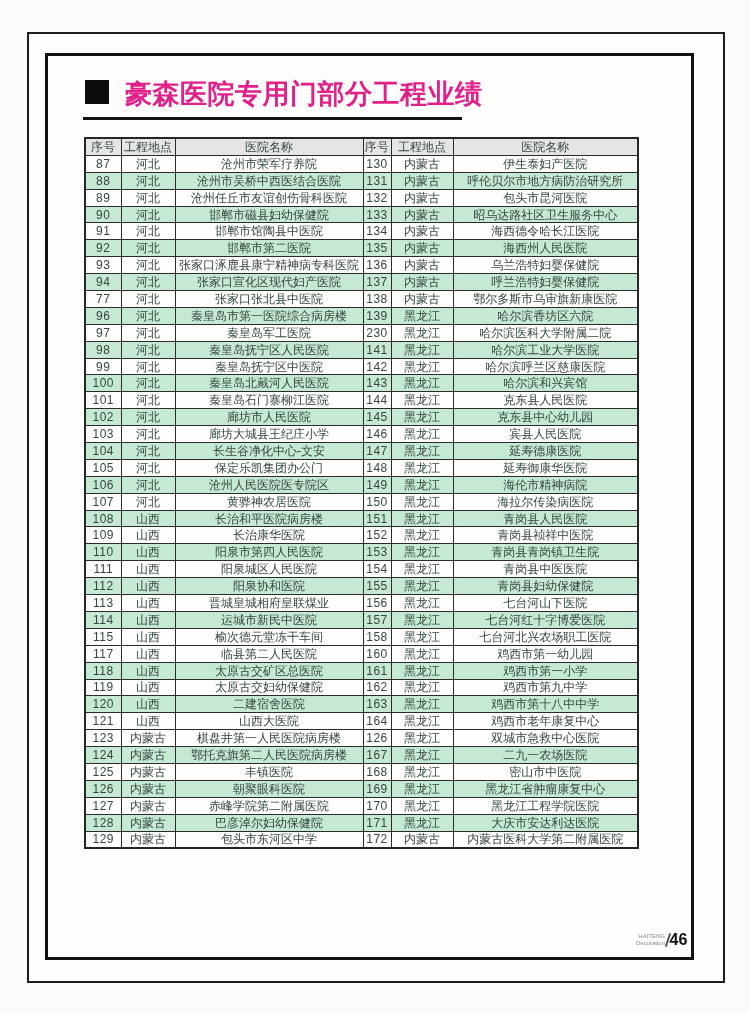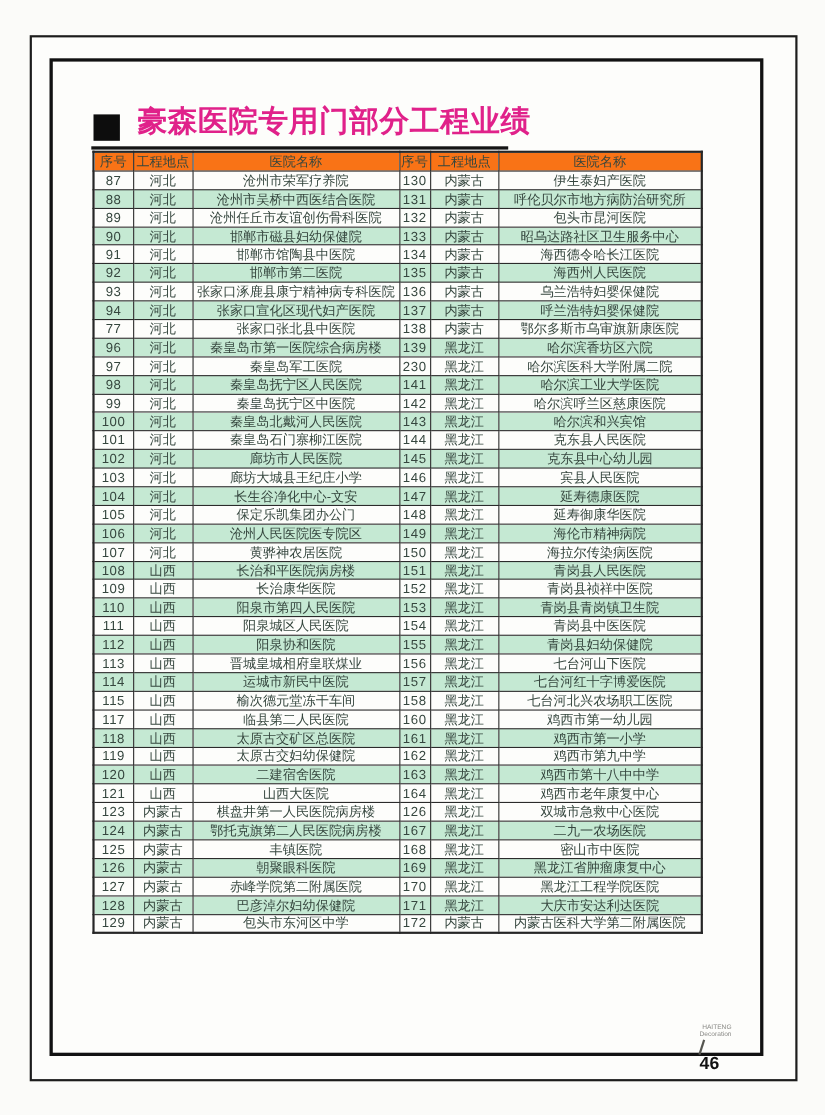--- a/index.html
+++ b/index.html
@@ -16,22 +16,22 @@
     border: 2px solid #1c1c1c;
     background: #fdfdfb;
   }
   .inner-frame {
     position: absolute; left: 45px; top: 53px;
     width: 643px; height: 901px;
     border: 3px solid #121212;
     background: #fdfdfb;
   }
   .title-block {
-    position: absolute; left: 83px; top: 92px;
-    display: flex; align-items: flex-end;
+    position: absolute; left: 83px; top: 76px;
+    display: flex; align-items: flex-start;
     padding-bottom: 5px;
     border-bottom: 3px solid #141414;
     width: 379px;
   }
   .title-square {
     width: 24px; height: 24px;
     background: #0d0d0d;
     margin: 4px 16px 0 2px;
     flex: 0 0 auto;
   }
@@ -56,29 +56,28 @@
     vertical-align: middle;
     padding: 0 1px;
     color: #35463e;
     font-size: 12px;
     font-weight: normal;
     white-space: nowrap;
     overflow: hidden;
     height: 15.9px;
     line-height: 1;
   }
-  table.projects thead th { background: #f97316; }
+  table.projects thead th { background: #e5e5e5; }
   table.projects tr.green td { background: #c5e9d3; }
   table.projects tr.white td { background: #fdfdfb; }
   td.col-seq, th.col-seq { font-size: 11px; letter-spacing: 0.5px; }
   .footer-mark {
     position: absolute; left: 636px; top: 931px;
-    display: flex; 
+    display: flex; align-items: center;
     color: #111;
-    flex-direction: column;
   }
   .footer-brand {
     display: flex; flex-direction: column;
     align-items: flex-end;
     font-size: 6px; line-height: 7px;
     color: #8a8a86;
     margin-right: 1px;
   }
   .footer-slash {
     width: 1.5px; height: 14px;

